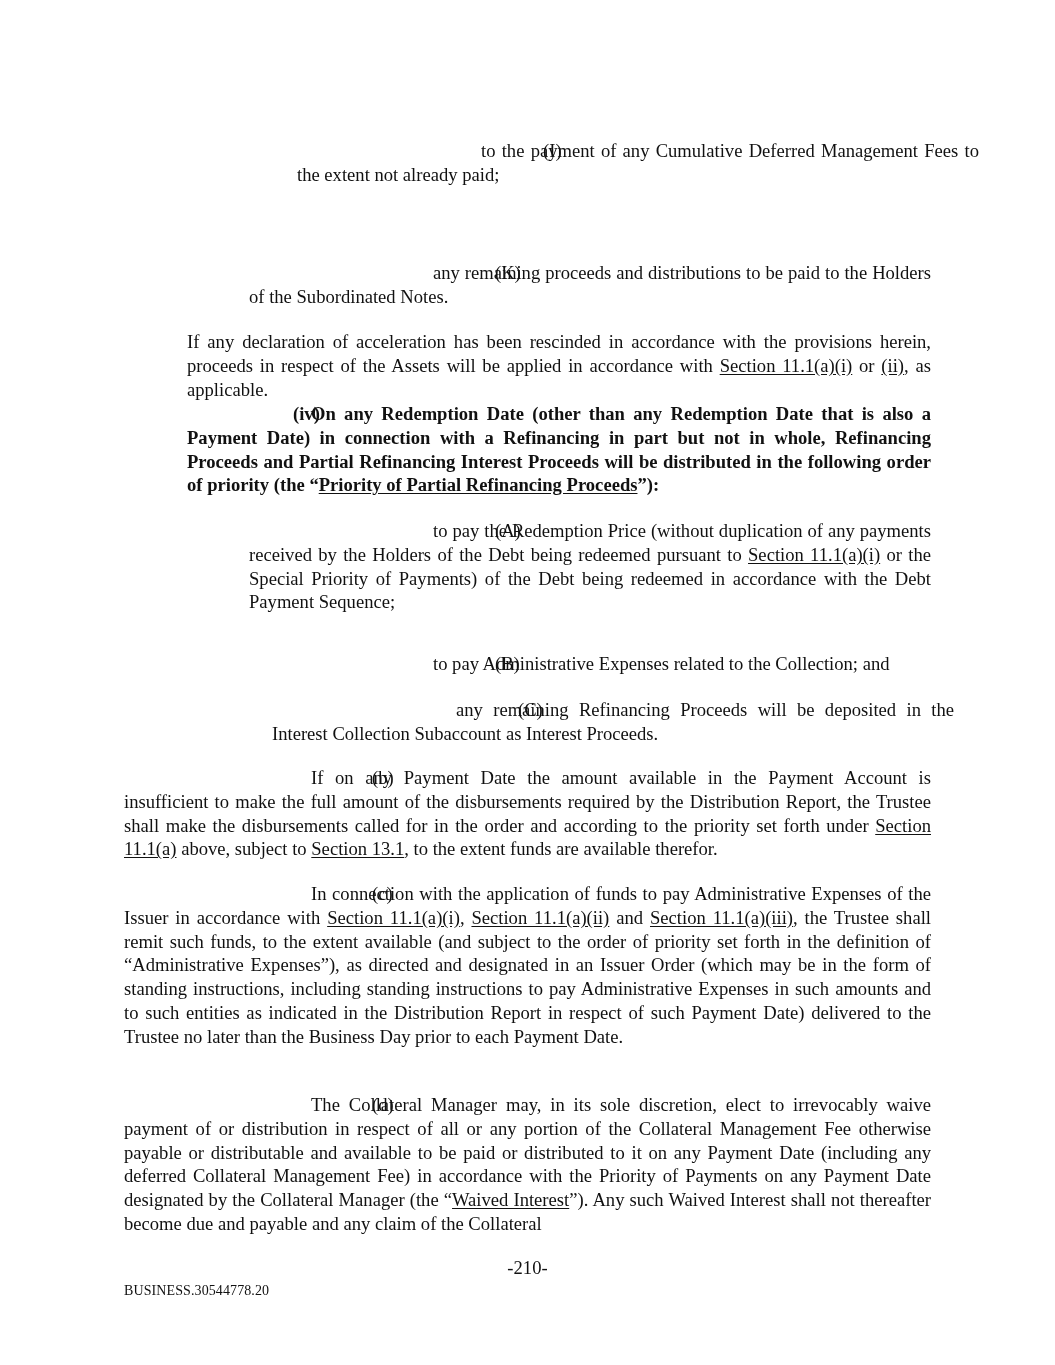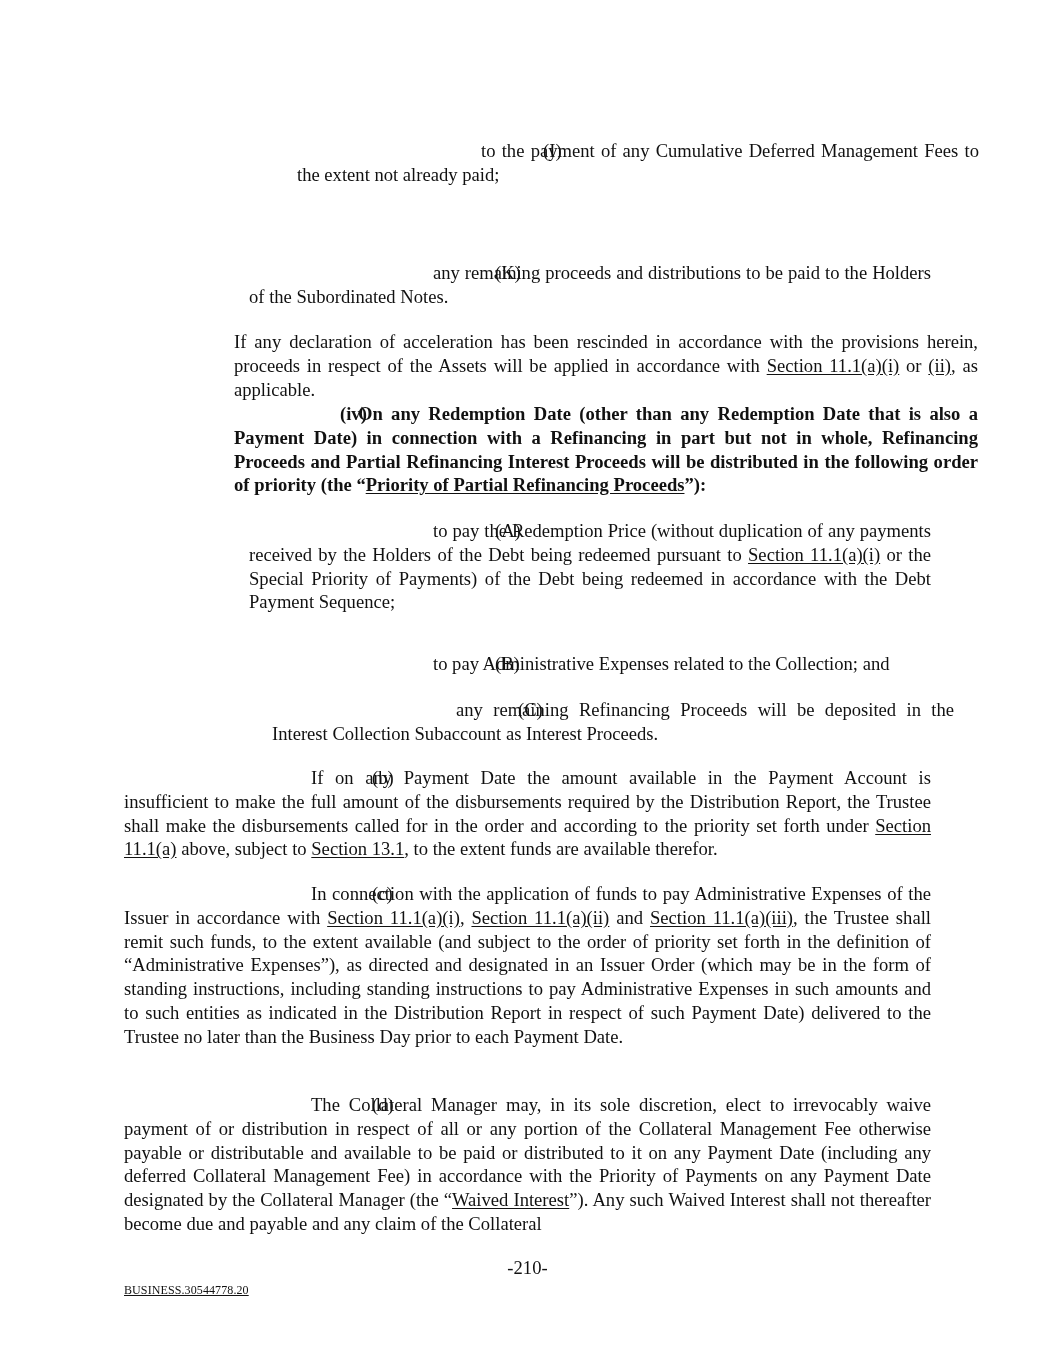--- a/index.html
+++ b/index.html
@@ -4,31 +4,31 @@
 <style>
   html, body { margin: 0; padding: 0; background: #ffffff; }
   body { width: 1055px; height: 1365px; position: relative; overflow: hidden;
          font-family: "Liberation Serif", serif; color: #111111; }
   .page { position: absolute; left: 0; top: 0; width: 1055px; height: 1365px; }
   .para { position: absolute; font-size: 18.6px; line-height: 23.8px; text-align: justify;
           text-align-last: left; }
   .para .lbl { display: inline-block; }
   u, .ul { text-decoration: underline; text-underline-offset: 2px; }
   .lvl3 { left: 249px; width: 682px; }
-  .lvl2 { left: 187px; width: 744px; margin-left: 47px; }
+  .lvl2 { left: 187px; width: 744px; }
   .lvl1 { left: 124px; width: 807px; }
   .ind3 { text-indent: 123px; }
   .ind2 { text-indent: 53px; }
   .ind1 { text-indent: 124px; }
   .lbl-a { width: 61px; }
   .lbl-iv { width: 71px; }
   .lbl-b { width: 63px; }
   .page-number { position: absolute; left: 0; width: 1055px; top: 1257px; text-align: center;
                  font-size: 18.6px; }
-  .doc-id { position: absolute; left: 124px; top: 1283px; font-size: 12px; letter-spacing: 0.1px; text-decoration: underline; }
+  .doc-id { position: absolute; left: 124px; top: 1283px; font-size: 14px; letter-spacing: 0.1px; }
 </style>
 </head>
 <body>
 
 <div class="page">
 
   <div class="para lvl3 ind3" style="top:139px;margin-left:48px;">
     <span class="lbl lbl-a">(I)</span><span>to the payment of any Cumulative Deferred Management Fees to the extent not already paid;</span>
   </div>
 

